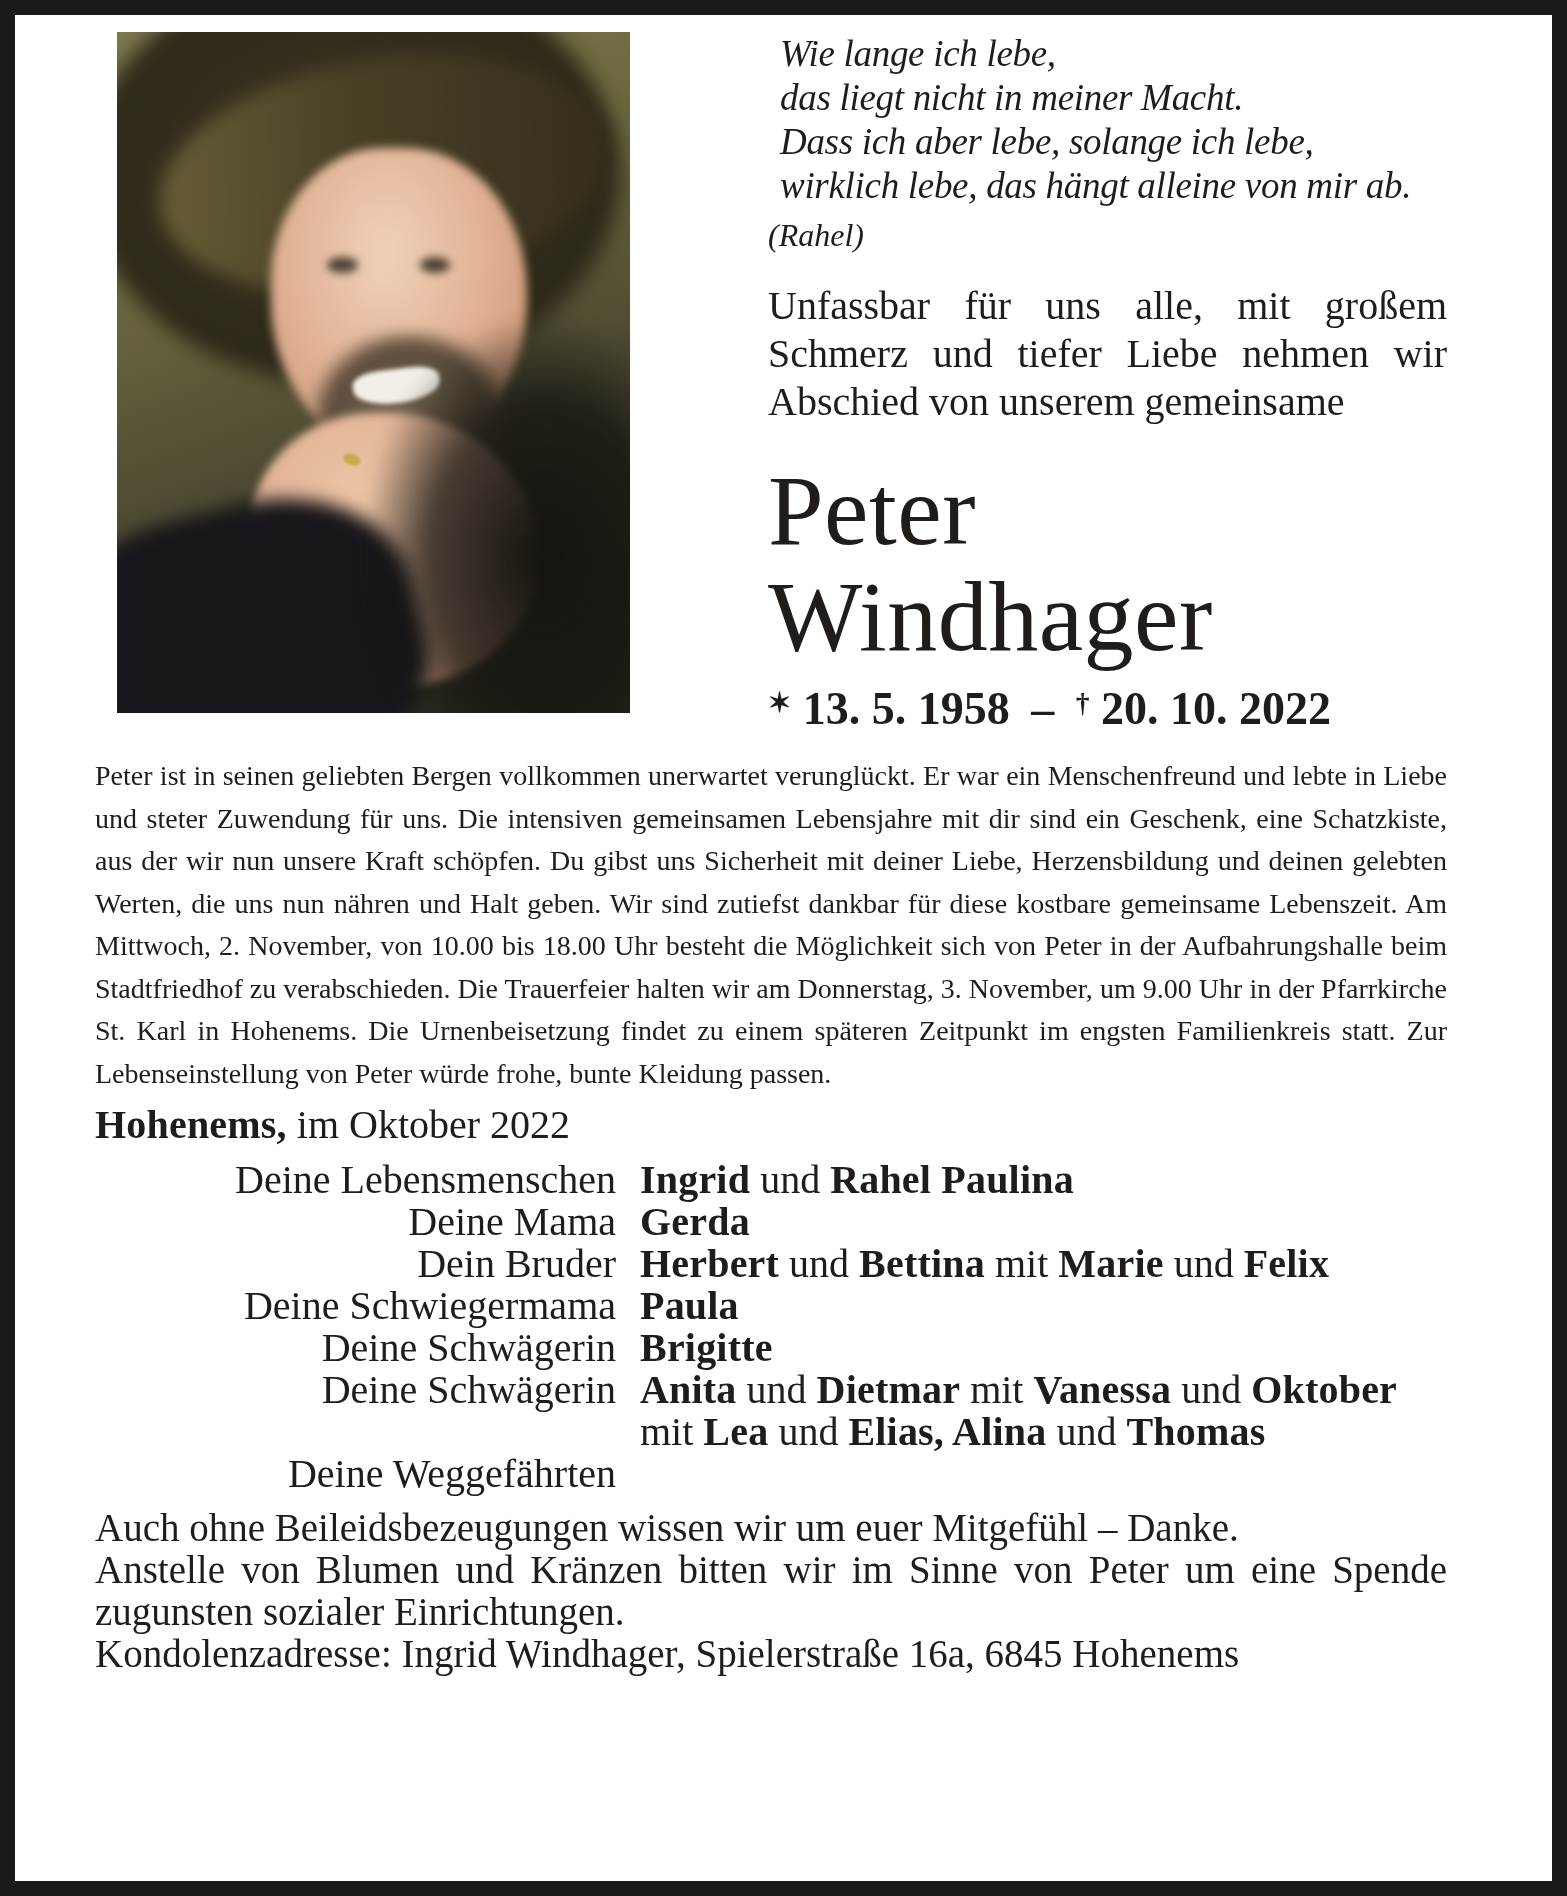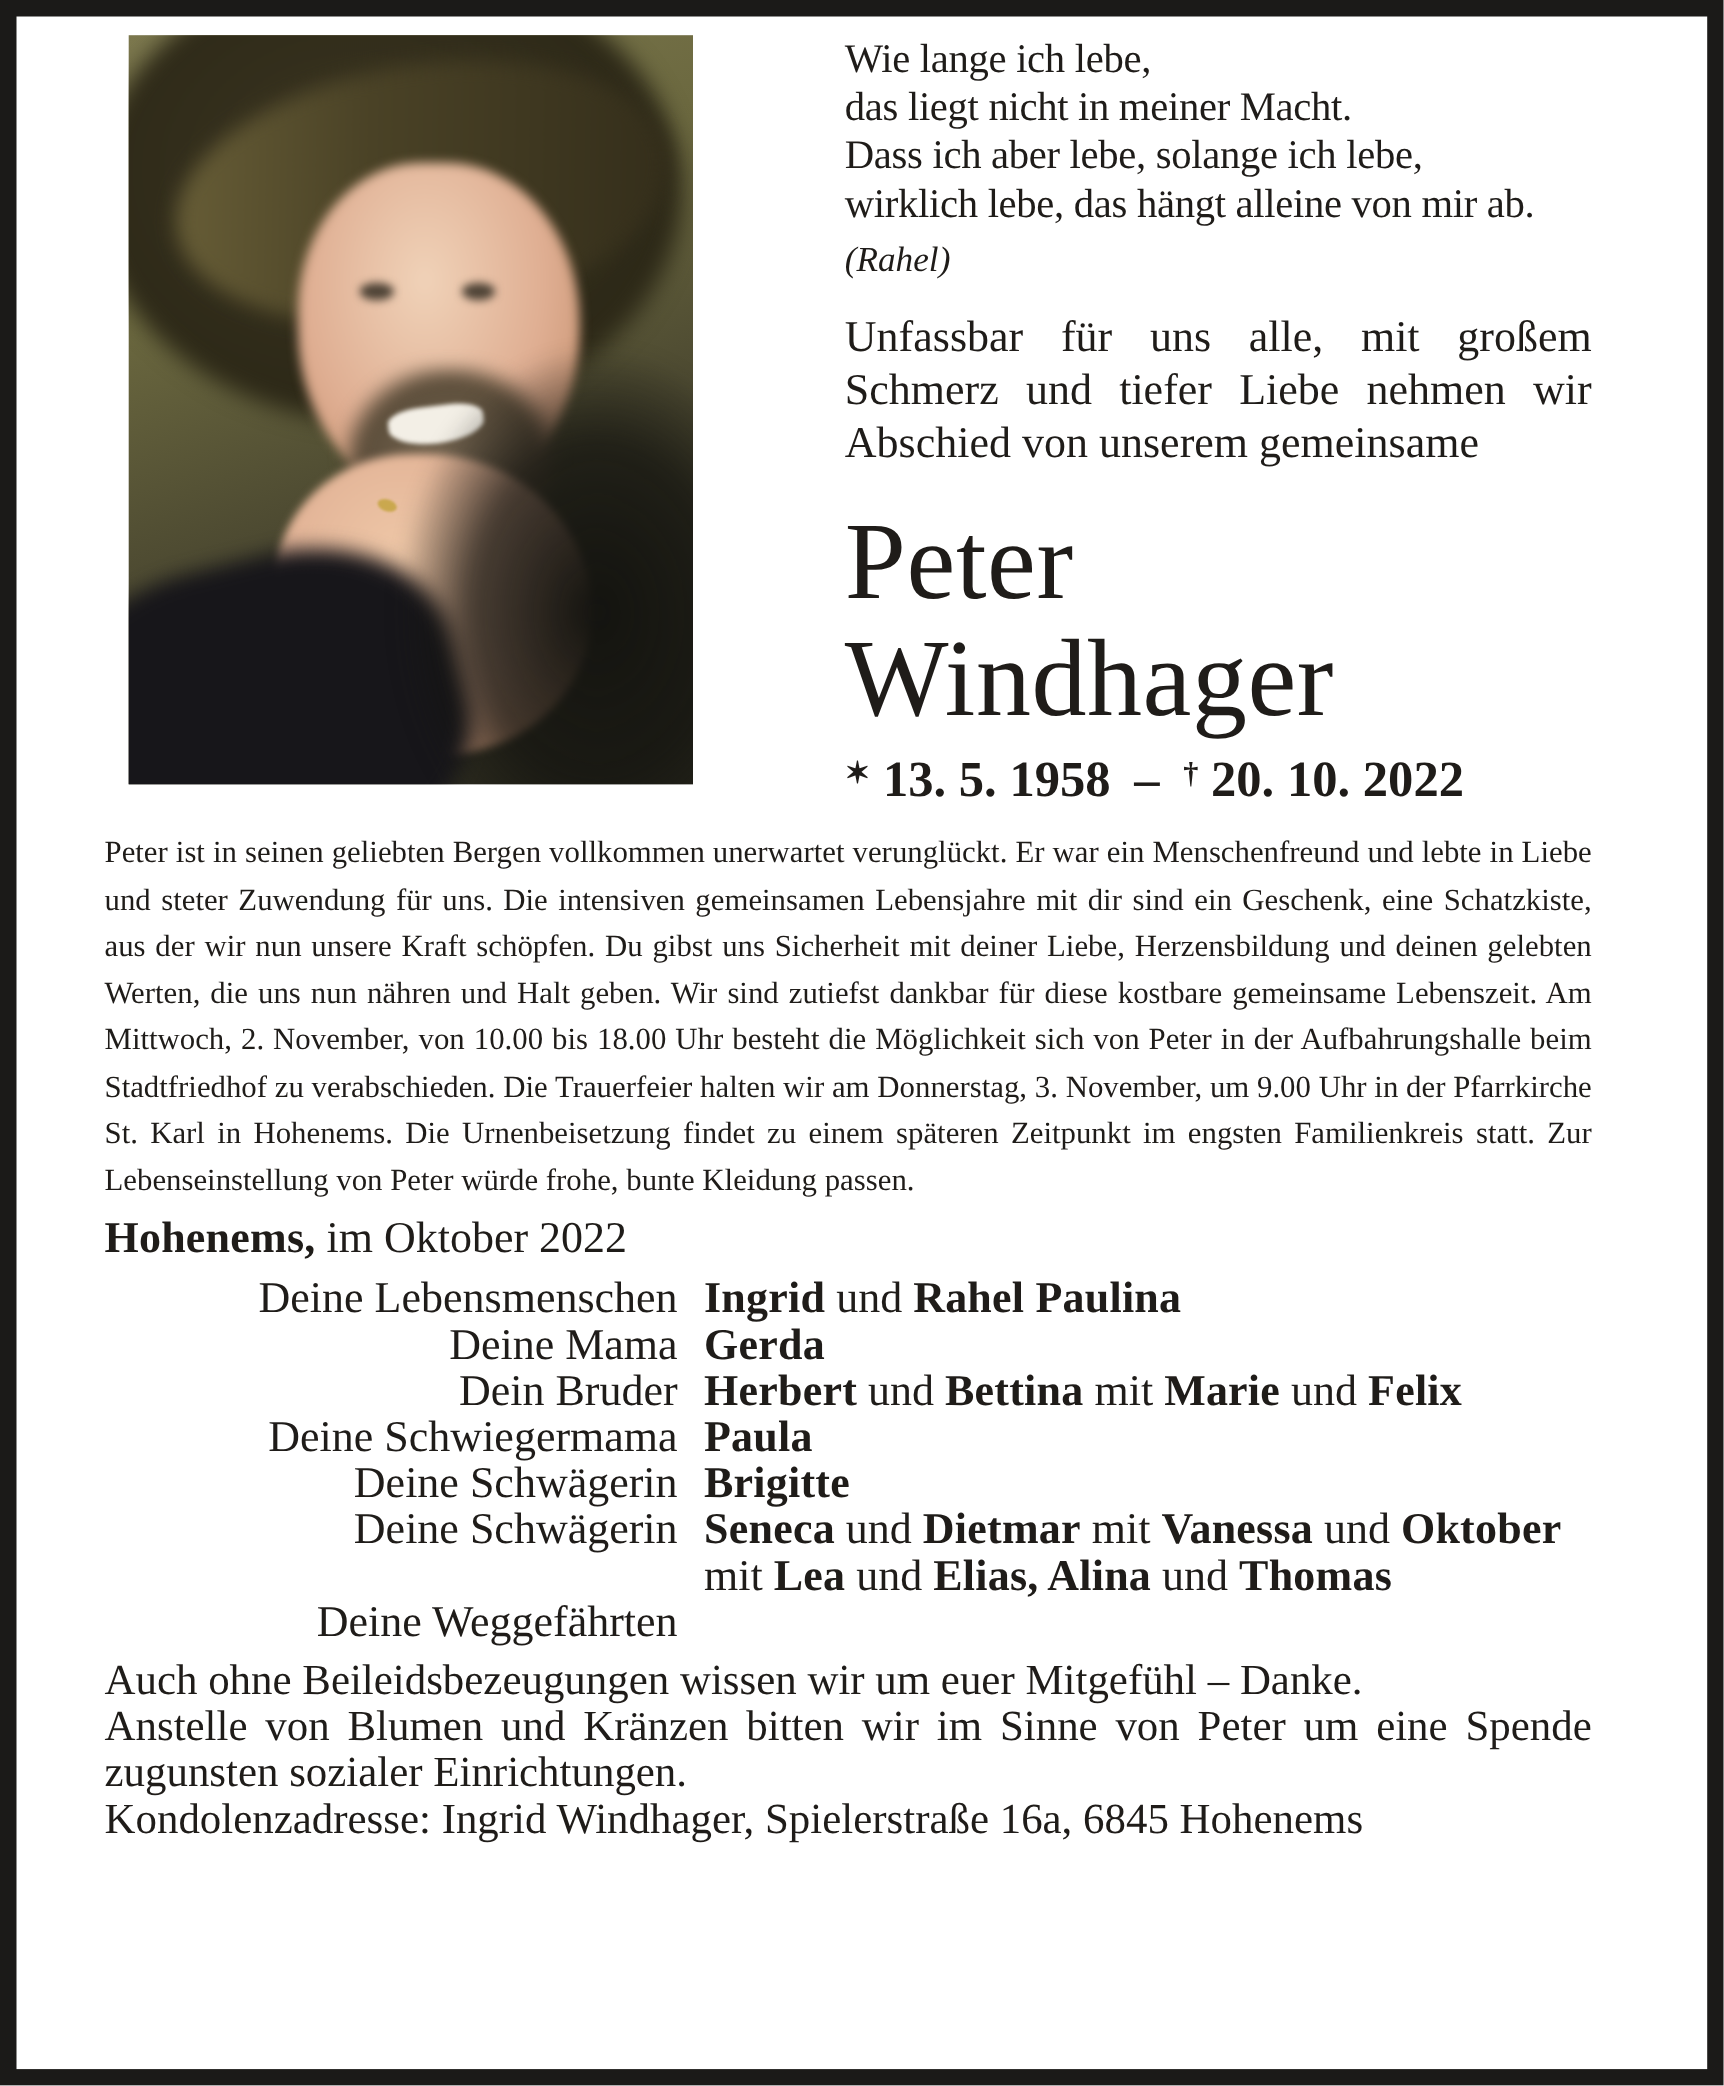--- a/index.html
+++ b/index.html
@@ -52,21 +52,21 @@
   .ph-ring { left:44%; top:62%; width:3.5%; height:1.6%; border-radius:50%;
     background:var(--ring); filter:blur(1px); transform:rotate(18deg); }
   .ph-shirt { left:-12%; top:70%; width:72%; height:42%; border-radius:40%;
     background:var(--shirt); filter:blur(9px); transform:rotate(-14deg); }
   .ph-vign { right:-18%; bottom:-12%; width:70%; height:70%; border-radius:50%;
     background:radial-gradient(ellipse, #141410 0%, rgba(20,20,16,0.75) 45%, transparent 72%);
     filter:blur(8px); }
 
   .col { margin-left:138px; width:683px; }
 
-  .quote { font-size:37px; line-height:44px; white-space:nowrap; letter-spacing:-0.3px; }
+  .quote { font-style:italic; font-size:37px; line-height:44px; white-space:nowrap; letter-spacing:-0.3px;margin-left:12px; }
   .attrib { font-style:italic; font-size:32px; margin-top:9px; }
   .intro  { font-size:40px; line-height:48px; text-align:justify; margin:28px 0 0 0; }
   .name   { font-size:100px; line-height:106px; margin-top:32px; letter-spacing:0.5px; }
   .dates  { font-size:46px; font-weight:bold; margin-top:12px; white-space:nowrap; }
   .dates .sym { font-size:0.60em; position:relative; top:-0.45em; }
   .dates .sep { padding:0 10px; }
 
   
   .obit { font-size:28px; line-height:42.5px; text-align:justify; margin:20px 0 2px 0; }
   .dateline { font-size:40px; line-height:44px; margin:8px 0 0 0; }
@@ -152,21 +152,21 @@
       <div class="fr">
         <div class="fl">Deine Schwiegermama</div>
         <div class="fn"><b>Paula</b></div>
       </div>
       <div class="fr">
         <div class="fl">Deine Schwägerin</div>
         <div class="fn"><b>Brigitte</b></div>
       </div>
       <div class="fr">
         <div class="fl">Deine Schwägerin</div>
-        <div class="fn"><b>Seneca</b><span> und </span><b>Dietmar</b><span> mit </span><b>Vanessa</b><span> und </span><b>Oktober</b></div>
+        <div class="fn"><b>Anita</b><span> und </span><b>Dietmar</b><span> mit </span><b>Vanessa</b><span> und </span><b>Oktober</b></div>
       </div>
       <div class="fr">
         <div class="fl"></div>
         <div class="fn"><span>mit </span><b>Lea</b><span> und </span><b>Elias, Alina</b><span> und </span><b>Thomas</b></div>
       </div>
       <div class="fr">
         <div class="fl">Deine Weggefährten</div>
         <div class="fn"></div>
       </div>
     </div>

